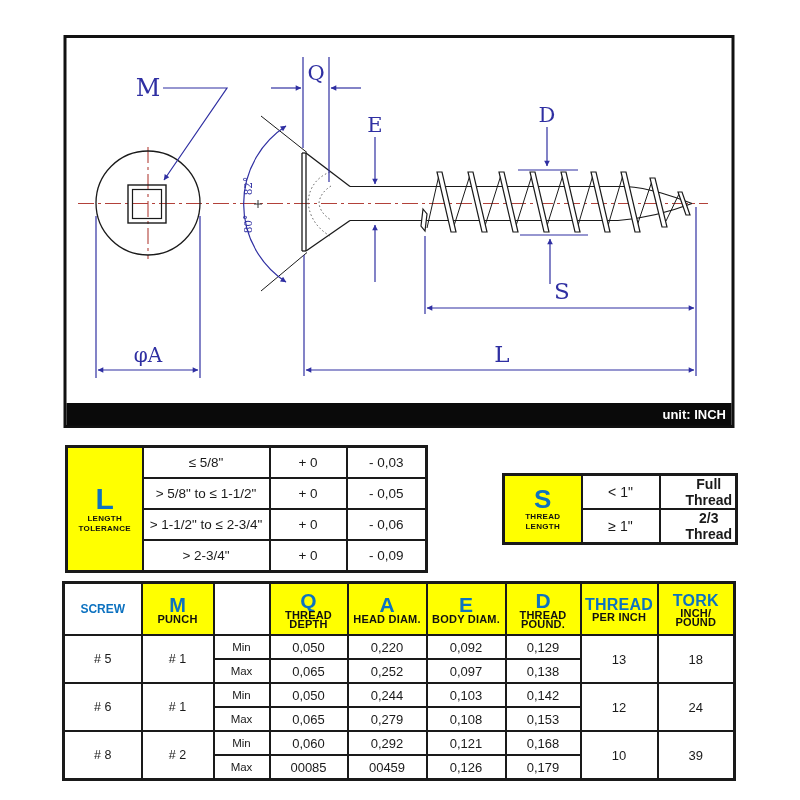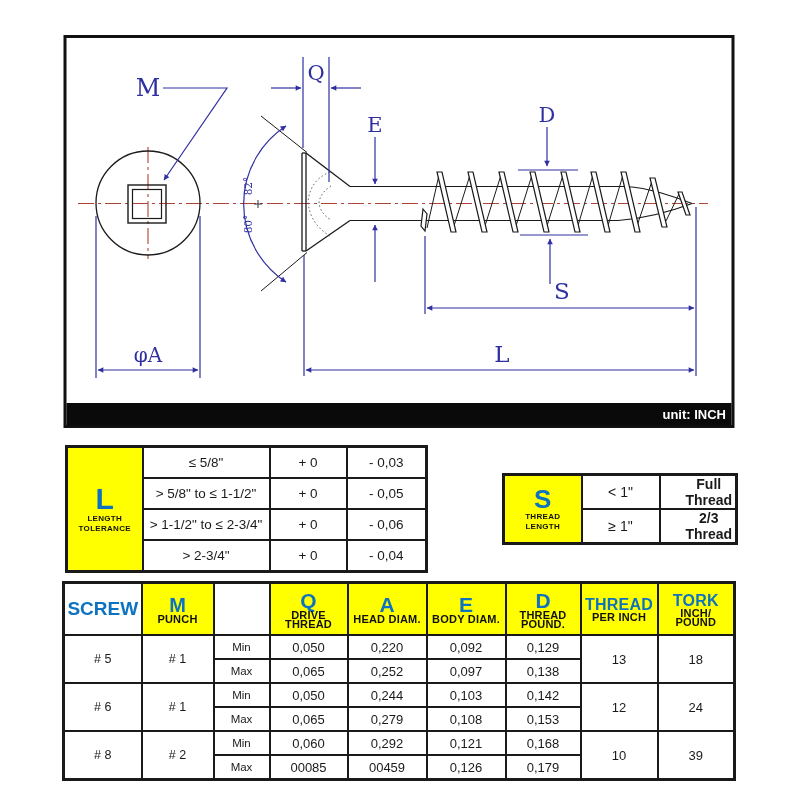--- a/index.html
+++ b/index.html
@@ -32,21 +32,21 @@
 
   
   #spectable{left:62px;top:581px;width:671px;height:183px;}
   #spectable th{height:50px;}
   #spectable td{height:22px;font-size:13px;}
   #spectable .rowMax td{border-top-width:1px;border-radius:12px;}
   #spectable .minmax{font-size:11.5px;}
   #spectable .screwcell{font-size:12.5px;}
   #spectable .hbig{font-size:21px;line-height:21px;}
   #spectable .hmed{font-size:16px;line-height:17px;letter-spacing:.2px;}
-  #spectable .hscrew{font-size:19px;}
+  #spectable .hscrew{font-size:12px;}
   #spectable .sub{font-size:11px;font-weight:bold;color:#111;line-height:9px;letter-spacing:.2px;}
 </style>
 </head>
 <body>
 
 <svg id="drawingSvg" width="800" height="440" viewBox="0 0 800 440">
   <defs>
     <marker id="mA" viewBox="0 0 10 10" refX="9.5" refY="5" markerWidth="9" markerHeight="5.6" orient="auto-start-reverse" markerUnits="userSpaceOnUse">
       <path d="M0,0 L10,5 L0,10 z" fill="#2f2fa2"></path>
     </marker>
@@ -199,21 +199,21 @@
     <td>- 0,05</td>
   </tr>
   <tr>
     <td>&gt; 1-1/2" to ≤ 2-3/4"</td>
     <td>+ 0</td>
     <td>- 0,06</td>
   </tr>
   <tr>
     <td>&gt; 2-3/4"</td>
     <td>+ 0</td>
-    <td>- 0,04</td>
+    <td>- 0,09</td>
   </tr>
 </tbody>
   </table>
 
 <table id="stable" class="abs outer3">
   <colgroup>
       <col style="width:78px">
       <col style="width:78px">
       <col style="width:77px">
     </colgroup>
@@ -251,21 +251,21 @@
     <th>
           <div class="bluebig hscrew">SCREW</div>
         </th>
     <th class="ycell">
       <div class="bluebig" style="font-size:20px;line-height:20px;">M</div>
       <div class="sub">PUNCH</div>
     </th>
     <th></th>
     <th class="ycell">
       <div class="bluebig hbig">Q</div>
-      <div class="sub">DRIVE THREAD</div>
+      <div class="sub">THREAD DEPTH</div>
     </th>
     <th class="ycell">
       <div class="bluebig hbig">A</div>
       <div class="sub">HEAD DIAM.</div>
     </th>
     <th class="ycell">
       <div class="bluebig hbig">E</div>
       <div class="sub">BODY DIAM.</div>
     </th>
     <th class="ycell">

